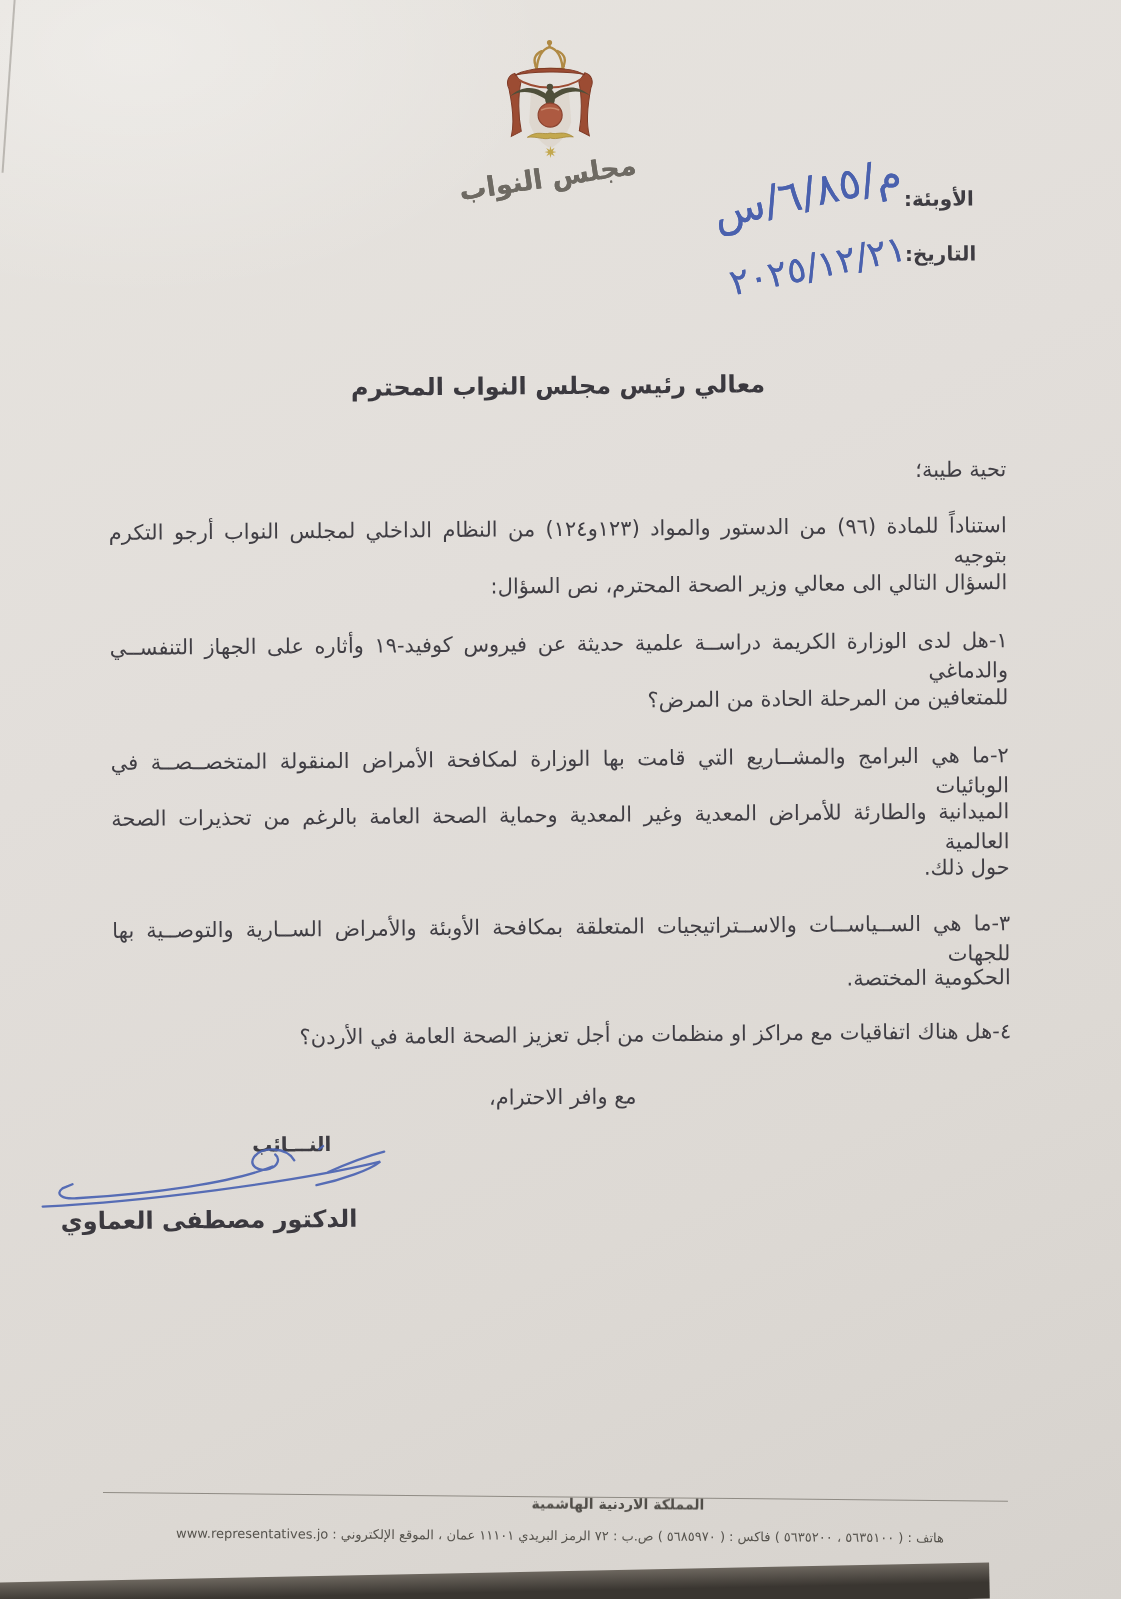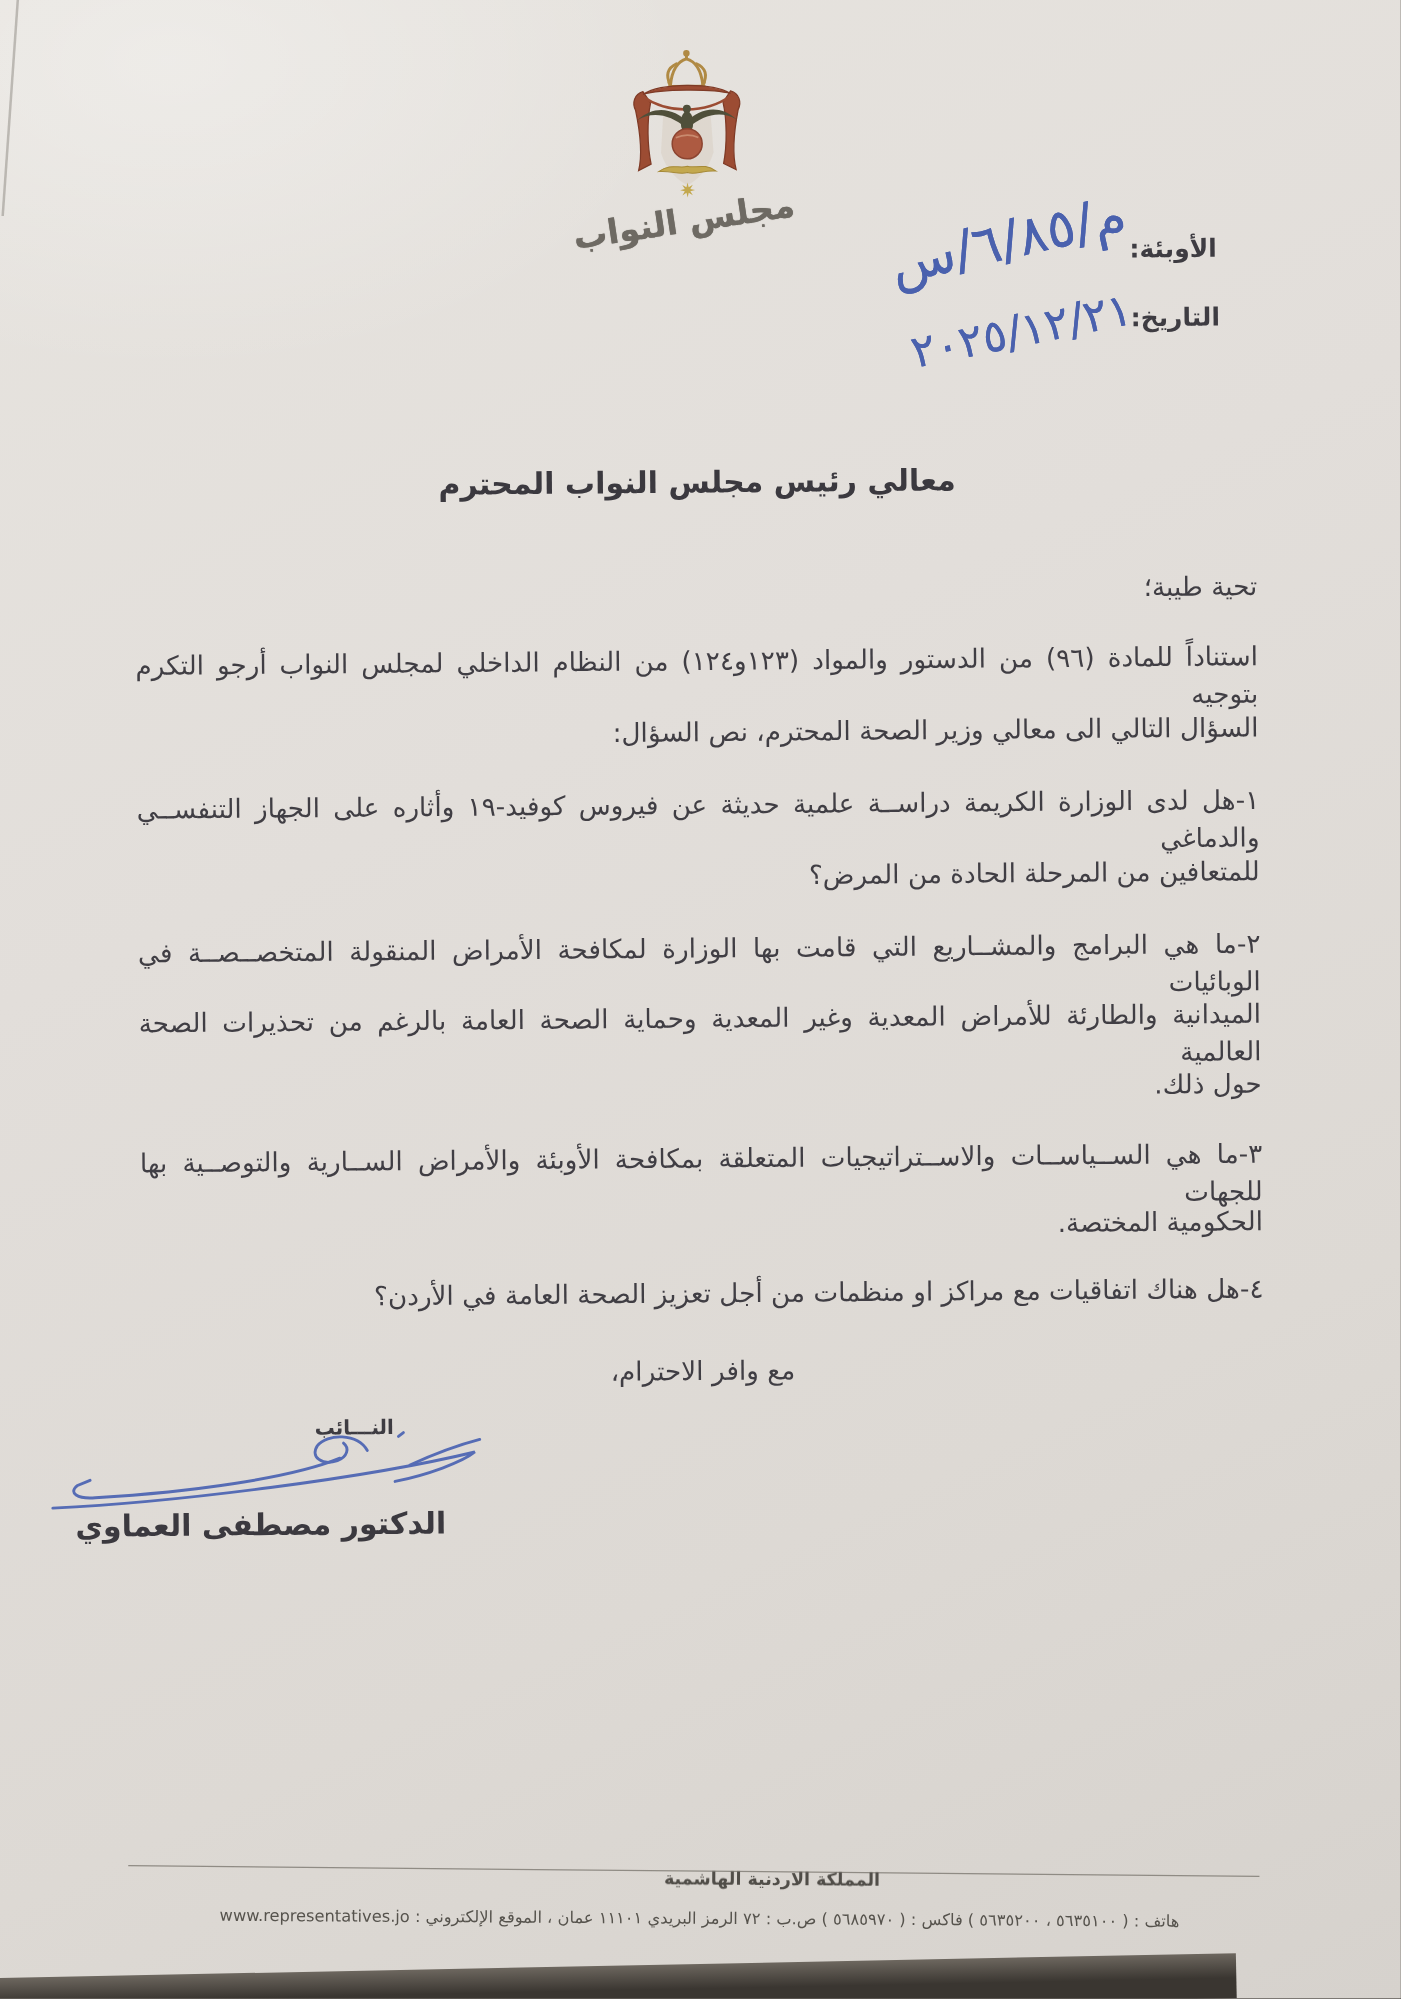--- a/index.html
+++ b/index.html
@@ -48,21 +48,21 @@
   .center { text-align:center; }
 
   .t-greet { top:458px; }
   .t-i1 { top:514px; } .t-i2 { top:571px; }
   .t-q1a { top:629px; } .t-q1b { top:686px; }
   .t-q2a { top:744px; } .t-q2b { top:800px; } .t-q2c { top:856px; }
   .t-q3a { top:912px; } .t-q3b { top:966px; }
   .t-q4 { top:1020px; }
   .t-close { top:1082px; }
 
-  .sig-title { position:absolute; left:248px; top:1130px; font-size:16px; font-weight:700; color:#3e3c42; direction:rtl;text-align:right; }
+  .sig-title { position:absolute; left:248px; top:1130px; font-size:20px; font-weight:700; color:#3e3c42; direction:rtl;text-align:right; }
   .sig-svg { position:absolute; left:28px; top:1138px; }
   .sig-name { position:absolute; left:56px; top:1203px; font-size:24px; font-weight:700; color:#3b393f; direction:rtl; }
 
   .footer-rule { position:absolute; left:103px; top:1492px; width:905px; height:1.4px;
                  background:#8f8b84; transform:rotate(0.55deg); transform-origin:left center; }
   .kingdom { position:absolute; left:498px; top:1496px; width:240px; text-align:center;
              font-size:14px; font-weight:700; color:#504d48; letter-spacing:-0.5px;
              filter:blur(0.3px); transform:rotate(0.4deg); direction:rtl; }
   .contact { position:absolute; left:85px; top:1528px; width:950px; text-align:center;
              font-size:13px; color:#56534d; direction:rtl; transform:rotate(0.35deg);

